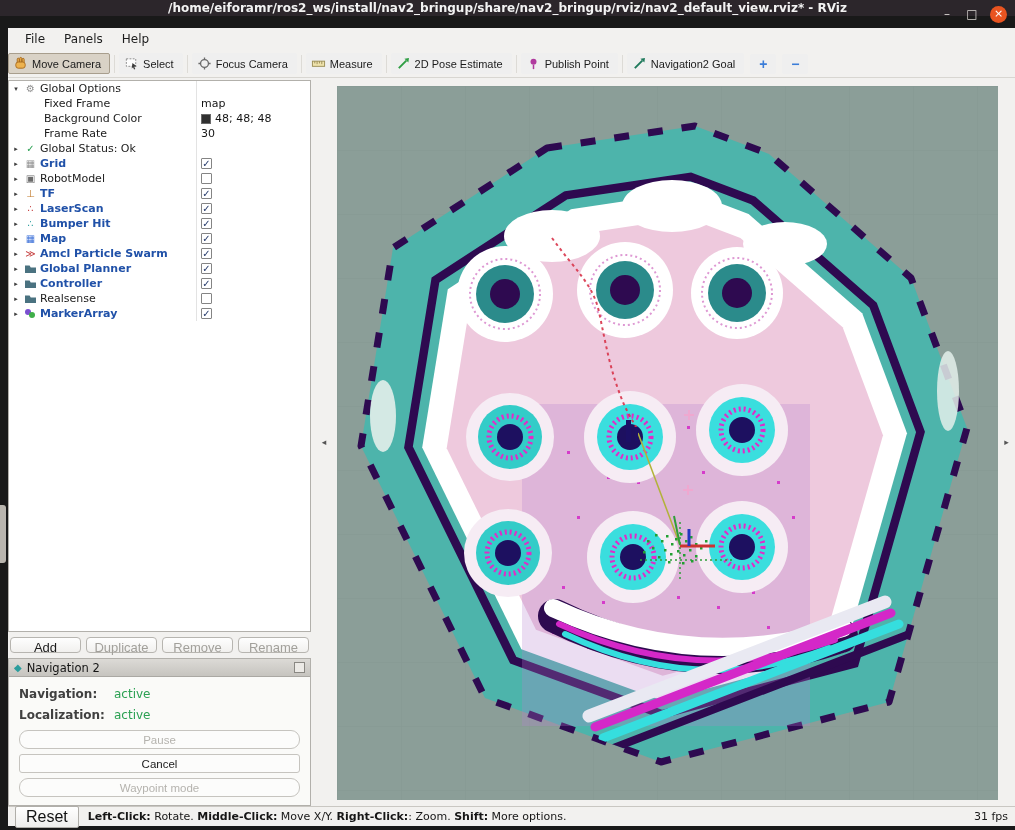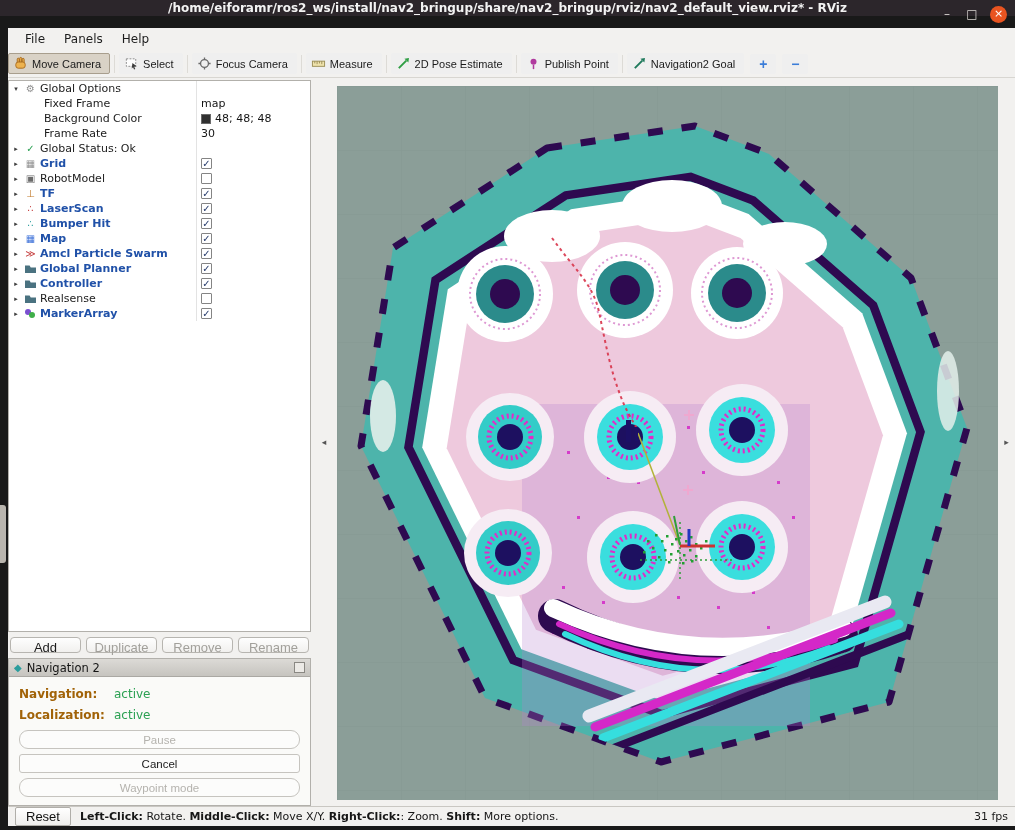--- a/index.html
+++ b/index.html
@@ -48,30 +48,30 @@
   .folder{width:11px;height:9px;background:#4a7280;clip-path:polygon(0 18%,42% 18%,52% 38%,100% 38%,100% 100%,0 100%);}
   .markers{width:11px;height:11px;position:relative;}
   .markers::before{content:"";position:absolute;left:0;top:1px;width:6px;height:6px;border-radius:50%;background:#7a4fd0;}
   .markers::after{content:"";position:absolute;left:4px;top:4px;width:6px;height:6px;border-radius:50%;background:#3fae4a;}
   .btnrow{height:26px;display:flex;align-items:center;gap:5px;padding:0 2px;background:#f2f1ef;flex:none;}
   .qbtn{flex:1;height:16px;font-size:13px;border:1px solid #b7b5b0;border-radius:4px;background:linear-gradient(#fefefe,#f1f0ee);color:#1b1b1b;text-align:center;line-height:18px;}
   .qbtn.disabled{color:#a2a09b;}
   .npanel{border:1px solid #b2b0ab;background:#fafaf8;height:148px;display:flex;flex-direction:column;flex:none;}
   .ncontent{flex:1;padding:6px 10px 8px;}
   .nrow{display:flex;font-size:12px;height:21px;align-items:center;}
-  .nlabel{width:95px;font-weight:bold;color:#a16207;}
+  .nlabel{width:95px;font-weight:bold;color:#404040;}
   .nvalue{color:#2aa052;}
   .nbtn{width:100%;height:19px;margin-top:5px;border:1px solid #c6c4bf;border-radius:3px;background:#fcfcfb;font-size:11.5px;text-align:center;line-height:17px;color:#1b1b1b;}
   .nbtn.disabled{color:#b5b3ae;border-radius:9px;}
   .vsplit{width:26px;display:flex;align-items:center;justify-content:center;font-size:9px;color:#555;flex:none;}
   .rmargin{width:17px;display:flex;align-items:center;justify-content:center;font-size:9px;color:#555;flex:none;}
   .viewcol{width:661px;padding-top:8px;flex:none;}
   
   .statusbar{height:20px;border-top:1px solid #c9c7c2;display:flex;align-items:center;font-size:11px;padding:0 7px;gap:9px;background:#f2f1ef;}
-  .resetbtn{border:1px solid #b0aea9;background:linear-gradient(#fff,#efeeec);border-radius:2px;padding:1px 10px;font-size:13px;color:#111;}
+  .resetbtn{border:1px solid #b0aea9;background:linear-gradient(#fff,#efeeec);border-radius:2px;padding:1px 10px;font-size:16px;color:#111;}
   .hints{flex:1;white-space:pre-wrap;color:#161616;overflow:hidden;}
   .hints b{font-weight:bold;}
   .fps{color:#1a1a1a;}
 </style>
 </head>
 <body>
 
 <div class="titlebar">
   <div class="title">/home/eiforamr/ros2_ws/install/nav2_bringup/share/nav2_bringup/rviz/nav2_default_view.rviz* - RViz</div>
   <div class="winbtns">

